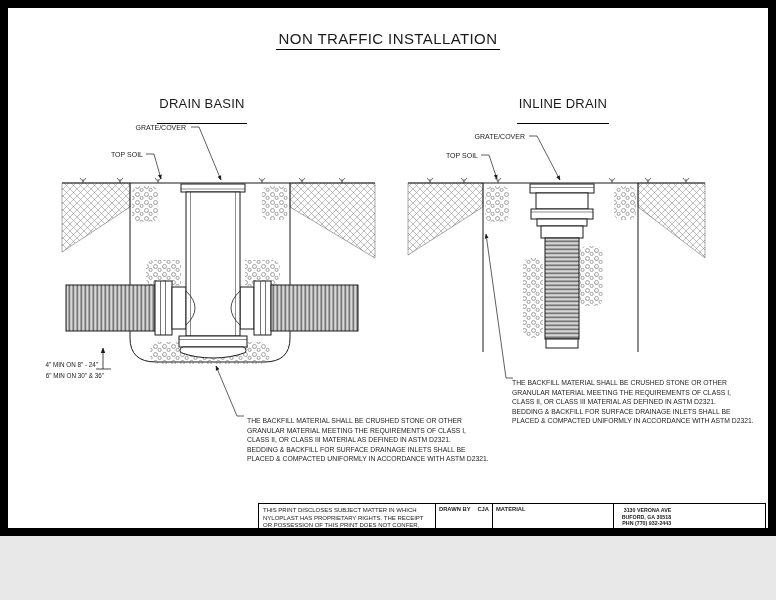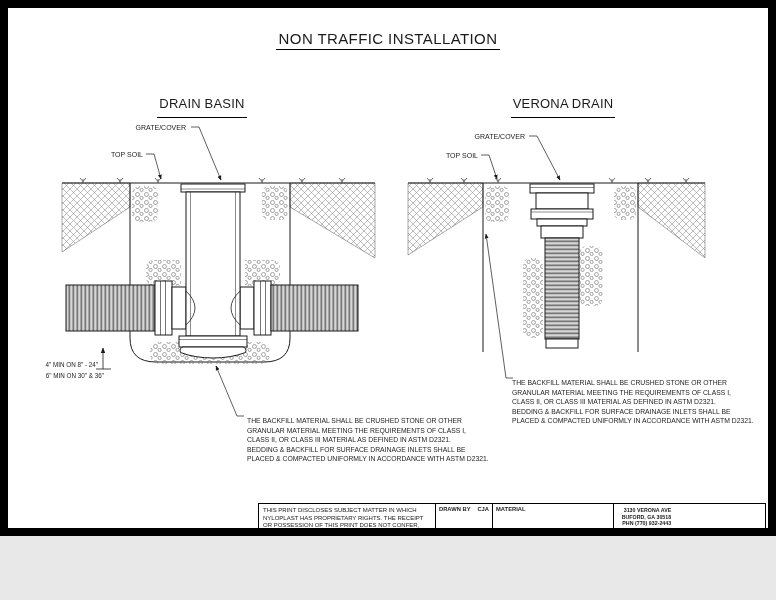--- a/index.html
+++ b/index.html
@@ -8,21 +8,21 @@
     border:8px solid #000;box-sizing:border-box;overflow:hidden;
     font-family:"Liberation Sans",sans-serif;color:#1a1a1a;
   }
   svg{position:absolute;left:0;top:0;}
   svg text{font-family:"Liberation Sans",sans-serif;fill:#1a1a1a;}
   .lbl{font-size:7px;}
   .dim{font-size:6.3px;}
   .h-main{position:absolute;left:0;top:22px;width:100%;text-align:center;font-size:15px;letter-spacing:.4px;}
   .h-main span{border-bottom:1.2px solid #000;padding:0 3px 2px 3px;}
   .h-sub{position:absolute;top:88px;width:176px;text-align:center;font-size:13px;letter-spacing:.2px;}
-  .h-sub span{border-bottom:1px solid #000;padding:0 2px 6px 2px;}
+  .h-sub span{border-bottom:1px solid #000;padding:0 2px 12px 2px;}
   .h-drain{left:106px;} .h-inline{left:467px;}
   .note{position:absolute;font-size:6.8px;line-height:9.6px;white-space:nowrap;color:#222;}
   .note-left{left:239px;top:408px;}
   .note-right{left:504px;top:370px;}
 
   
   .tb{position:absolute;left:250px;top:495px;width:508px;height:83px;border:1.5px solid #000;box-sizing:border-box;background:#fff;}
   .tb *{box-sizing:border-box;}
   .cell{position:absolute;top:0;height:100%;}
   .c1{left:0;width:177px;border-right:1px solid #000;}
@@ -192,21 +192,21 @@
       <path d="M481 155 H489 L497 179" marker-end="url(#arr)" stroke-width="0.7"></path>
       <path d="M513 378 H506 L486 234" marker-end="url(#arr)" stroke-width="0.7"></path>
 
       <text x="525" y="139" text-anchor="end" class="lbl" stroke="none" fill="#1a1a1a">GRATE/COVER</text>
       <text x="478" y="158" text-anchor="end" class="lbl" stroke="none" fill="#1a1a1a">TOP SOIL</text>
     </g>
   </svg>
 
   <div class="h-main"><span>NON TRAFFIC INSTALLATION</span></div>
   <div class="h-sub h-drain"><span>DRAIN BASIN</span></div>
-  <div class="h-sub h-inline"><span>VERONA DRAIN</span></div>
+  <div class="h-sub h-inline"><span>INLINE DRAIN</span></div>
 
   <div class="note note-left">
       <div>THE BACKFILL MATERIAL SHALL BE CRUSHED STONE OR OTHER</div>
       <div>GRANULAR MATERIAL MEETING THE REQUIREMENTS OF CLASS I,</div>
       <div>CLASS II, OR CLASS III MATERIAL AS DEFINED IN ASTM D2321.</div>
       <div>BEDDING &amp; BACKFILL FOR SURFACE DRAINAGE INLETS SHALL BE</div>
       <div>PLACED &amp; COMPACTED UNIFORMLY IN ACCORDANCE WITH ASTM D2321.</div>
     </div>
   <div class="note note-right">
       <div>THE BACKFILL MATERIAL SHALL BE CRUSHED STONE OR OTHER</div>

